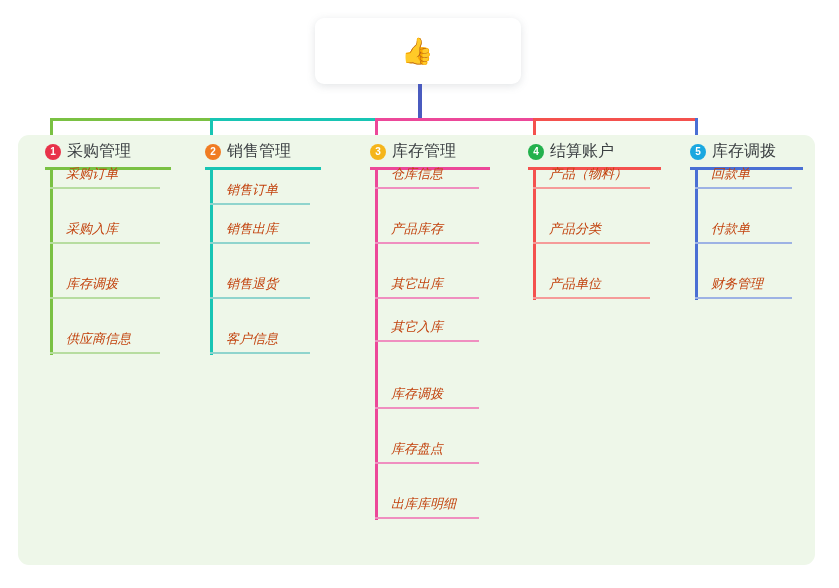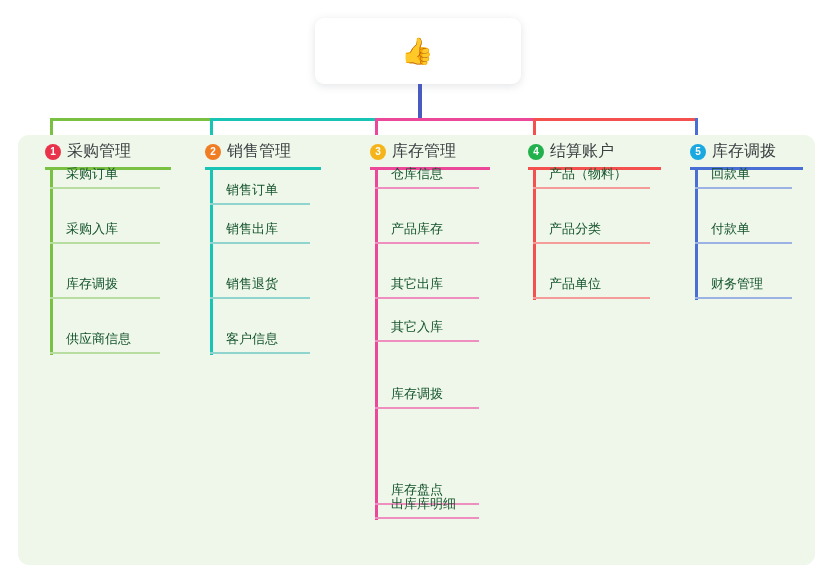--- a/index.html
+++ b/index.html
@@ -60,21 +60,21 @@
     position:absolute;top:32px;left:0;height:3px;
   }
   .spine{
     position:absolute;top:32px;left:5px;width:3px;
   }
   .leaf{
     position:absolute;left:5px;
   }
   .leaf-text{
     position:absolute;left:16px;bottom:6px;
-    font-size:13px;color:#14532d;white-space:nowrap;
+    font-size:13px;color:#c2410c;white-space:nowrap;font-style:italic;
   }
   .leaf-rule{
     position:absolute;left:0;bottom:0;height:2px;
   }
 </style>
 </head>
 <body>
 
 <div id="stage">
 
@@ -165,21 +165,21 @@
             <div class="leaf-rule" style="width: 104px; background: rgb(239, 143, 192);"></div>
           </div>
           <div class="leaf" style="top: 177px; width: 104px; height: 30px;">
             <span class="leaf-text">其它入库</span>
             <div class="leaf-rule" style="width: 104px; background: rgb(239, 143, 192);"></div>
           </div>
           <div class="leaf" style="top: 244px; width: 104px; height: 30px; text-align: right;">
             <span class="leaf-text">库存调拨</span>
             <div class="leaf-rule" style="width: 104px; background: rgb(239, 143, 192);"></div>
           </div>
-          <div class="leaf" style="top: 299px; width: 104px; height: 30px; margin-top: 41px;">
+          <div class="leaf" style="top: 299px; width: 104px; height: 30px;">
             <span class="leaf-text">库存盘点</span>
             <div class="leaf-rule" style="width: 104px; background: rgb(239, 143, 192);"></div>
           </div>
           <div class="leaf" style="top: 354px; width: 104px; height: 30px;">
             <span class="leaf-text">出库库明细</span>
             <div class="leaf-rule" style="width: 104px; background: rgb(239, 143, 192);"></div>
           </div>
         </div>
         <div class="col" style="left: 510px;">
           <div class="col-head">

